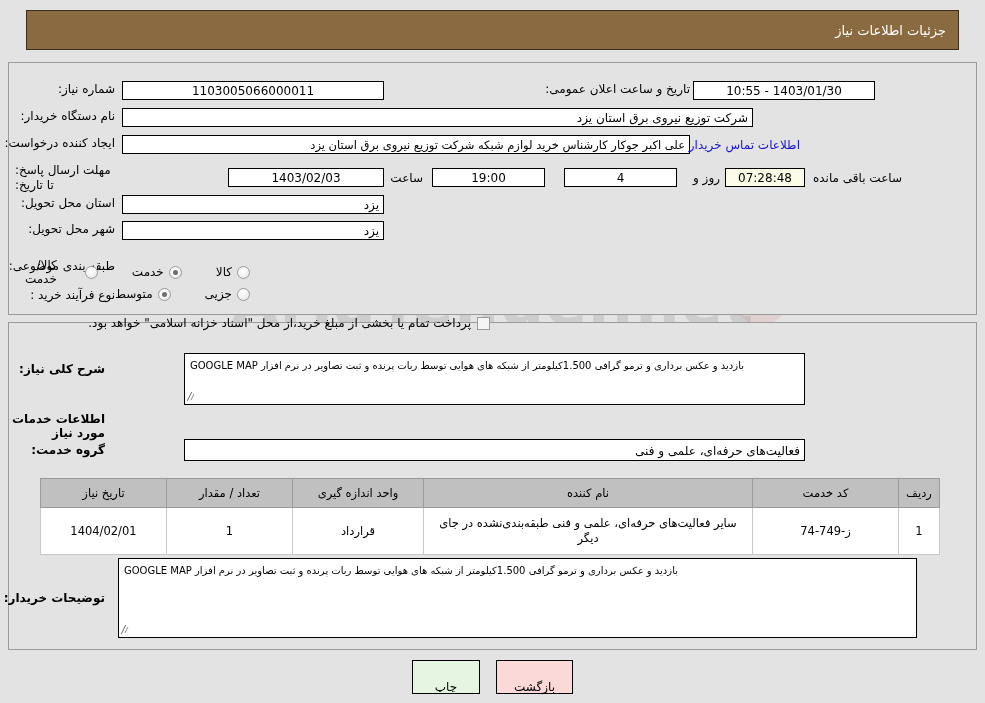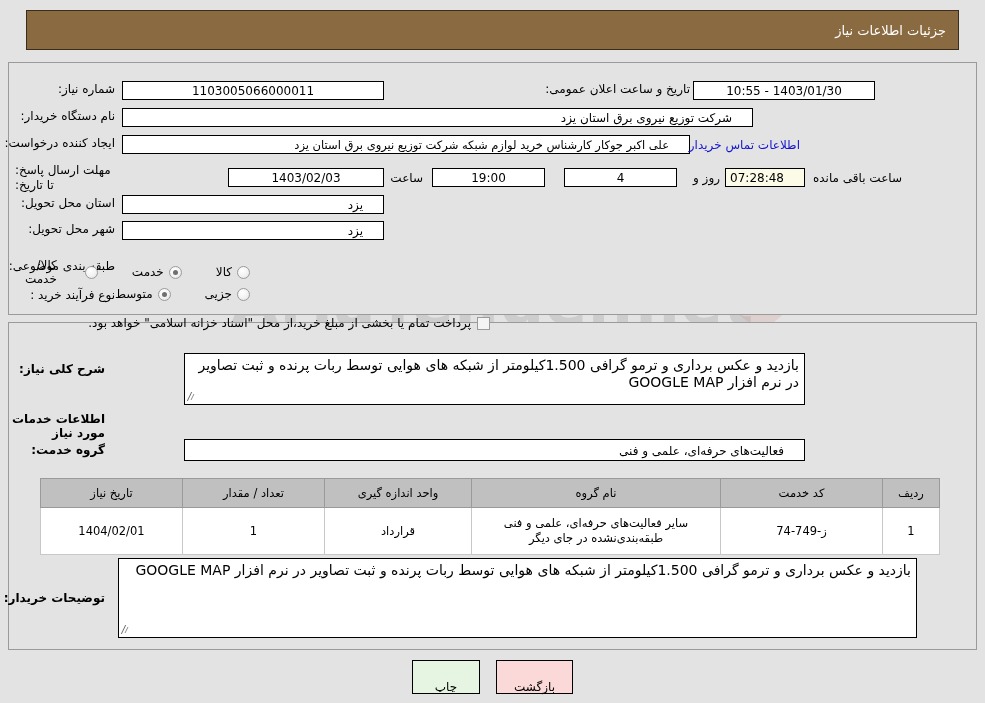--- a/index.html
+++ b/index.html
@@ -105,21 +105,21 @@
     padding-left: 6px;
   }
 
   .fld {
     border: 1px solid #000;
     background: #ffffff;
     height: 19px;
     line-height: 19px;
     box-sizing: border-box;
     font-size: 12px;
-    padding: 0 20px;
+    padding: 0 4px;
     overflow: hidden;
     text-overflow: clip;
     white-space: nowrap;
     font-family: "DejaVu Sans", "Liberation Sans", sans-serif;
   }
   .fld.center { text-align: center; }
   .fld.rt { text-align: right; }
   .fld.cream { background: #fbfbe8; }
 
   .plain { font-size: 12px; }
@@ -166,24 +166,24 @@
 
   
   .ta-wrap {
     position: absolute;
     border: 1px solid #000;
     background: #ffffff;
     box-sizing: border-box;
     overflow: hidden;
   }
   .ta-text {
-    font-size: 14px;
+    font-size: 10px;
     line-height: 17px;
     padding: 3px 5px;
-    text-align: right;
+    text-align: left;
     color: #000;
     white-space: normal;
     word-wrap: break-word;
   }
   .resize-grip {
     position: absolute;
     left: 2px;
     bottom: 1px;
     width: 12px;
     height: 12px;
@@ -221,21 +221,21 @@
     font-size: 11.5px;
     background: #ffffff;
     table-layout: fixed;
   }
   .tbl th {
     background: #c0c0c0;
     border: 1px solid #9a9a9a;
     font-weight: normal;
     font-size: 11.5px;
     height: 24px;
-    padding: 2px 8px;
+    padding: 2px 0;
     text-align: center;
     color: #000;
   }
   .tbl td {
     border: 1px solid #c8c8c8;
     background: #ffffff;
     font-size: 11.5px;
     padding: 4px 5px;
     text-align: center;
     vertical-align: middle;
@@ -363,21 +363,21 @@
 <div class="sec-head" style="top:412px; right:880px; z-index:4;">اطلاعات خدمات مورد نیاز</div>
 
 <div class="sec-head" style="top:443px; right:880px; z-index:4;">گروه خدمت:</div>
 <div class="fld rt" style="position:absolute; top:439px; right:180px; left:184px; width:auto; height:22px; line-height:22px; z-index:4;">فعالیت‌های حرفه‌ای، علمی و فنی</div>
 
 <table class="tbl" style="top:478px; right:45px; width:900px; z-index:4;">
   <thead>
     <tr>
       <th style="width:40px;">ردیف</th>
       <th style="width:145px;">کد خدمت</th>
-      <th>نام گروه</th>
+      <th>نام کننده</th>
       <th style="width:130px;">واحد اندازه گیری</th>
       <th style="width:125px;">تعداد / مقدار</th>
       <th style="width:125px;">تاریخ نیاز</th>
     </tr>
   </thead>
   <tbody>
     <tr>
       <td>1</td>
       <td>ز-749-74</td>
       <td class="name-cell">سایر فعالیت‌های حرفه‌ای، علمی و فنی طبقه‌بندی‌نشده در جای دیگر</td>

